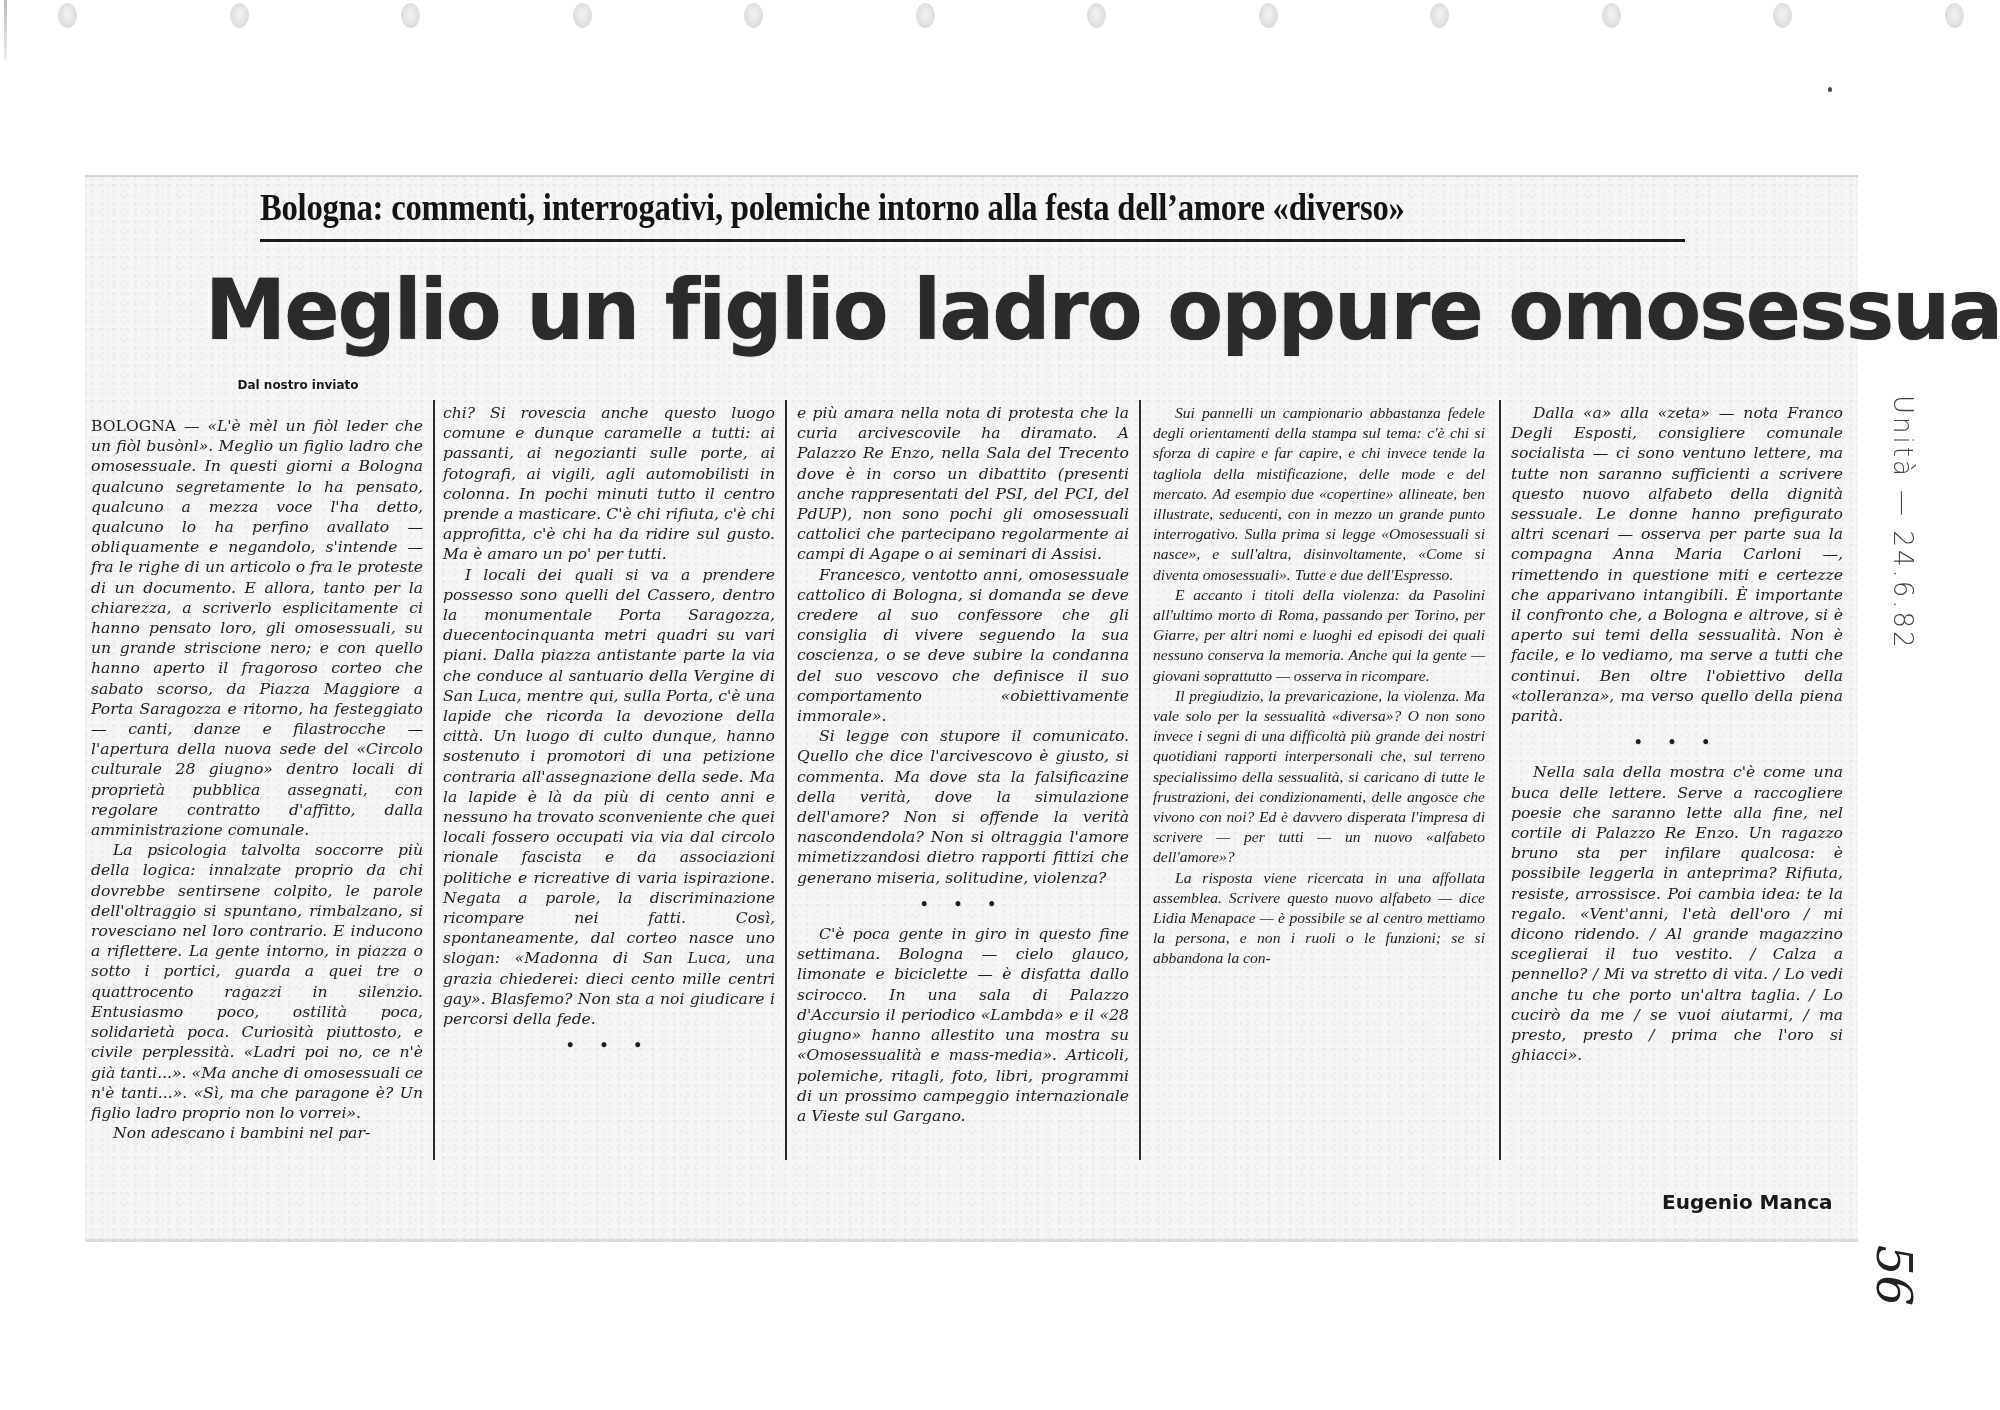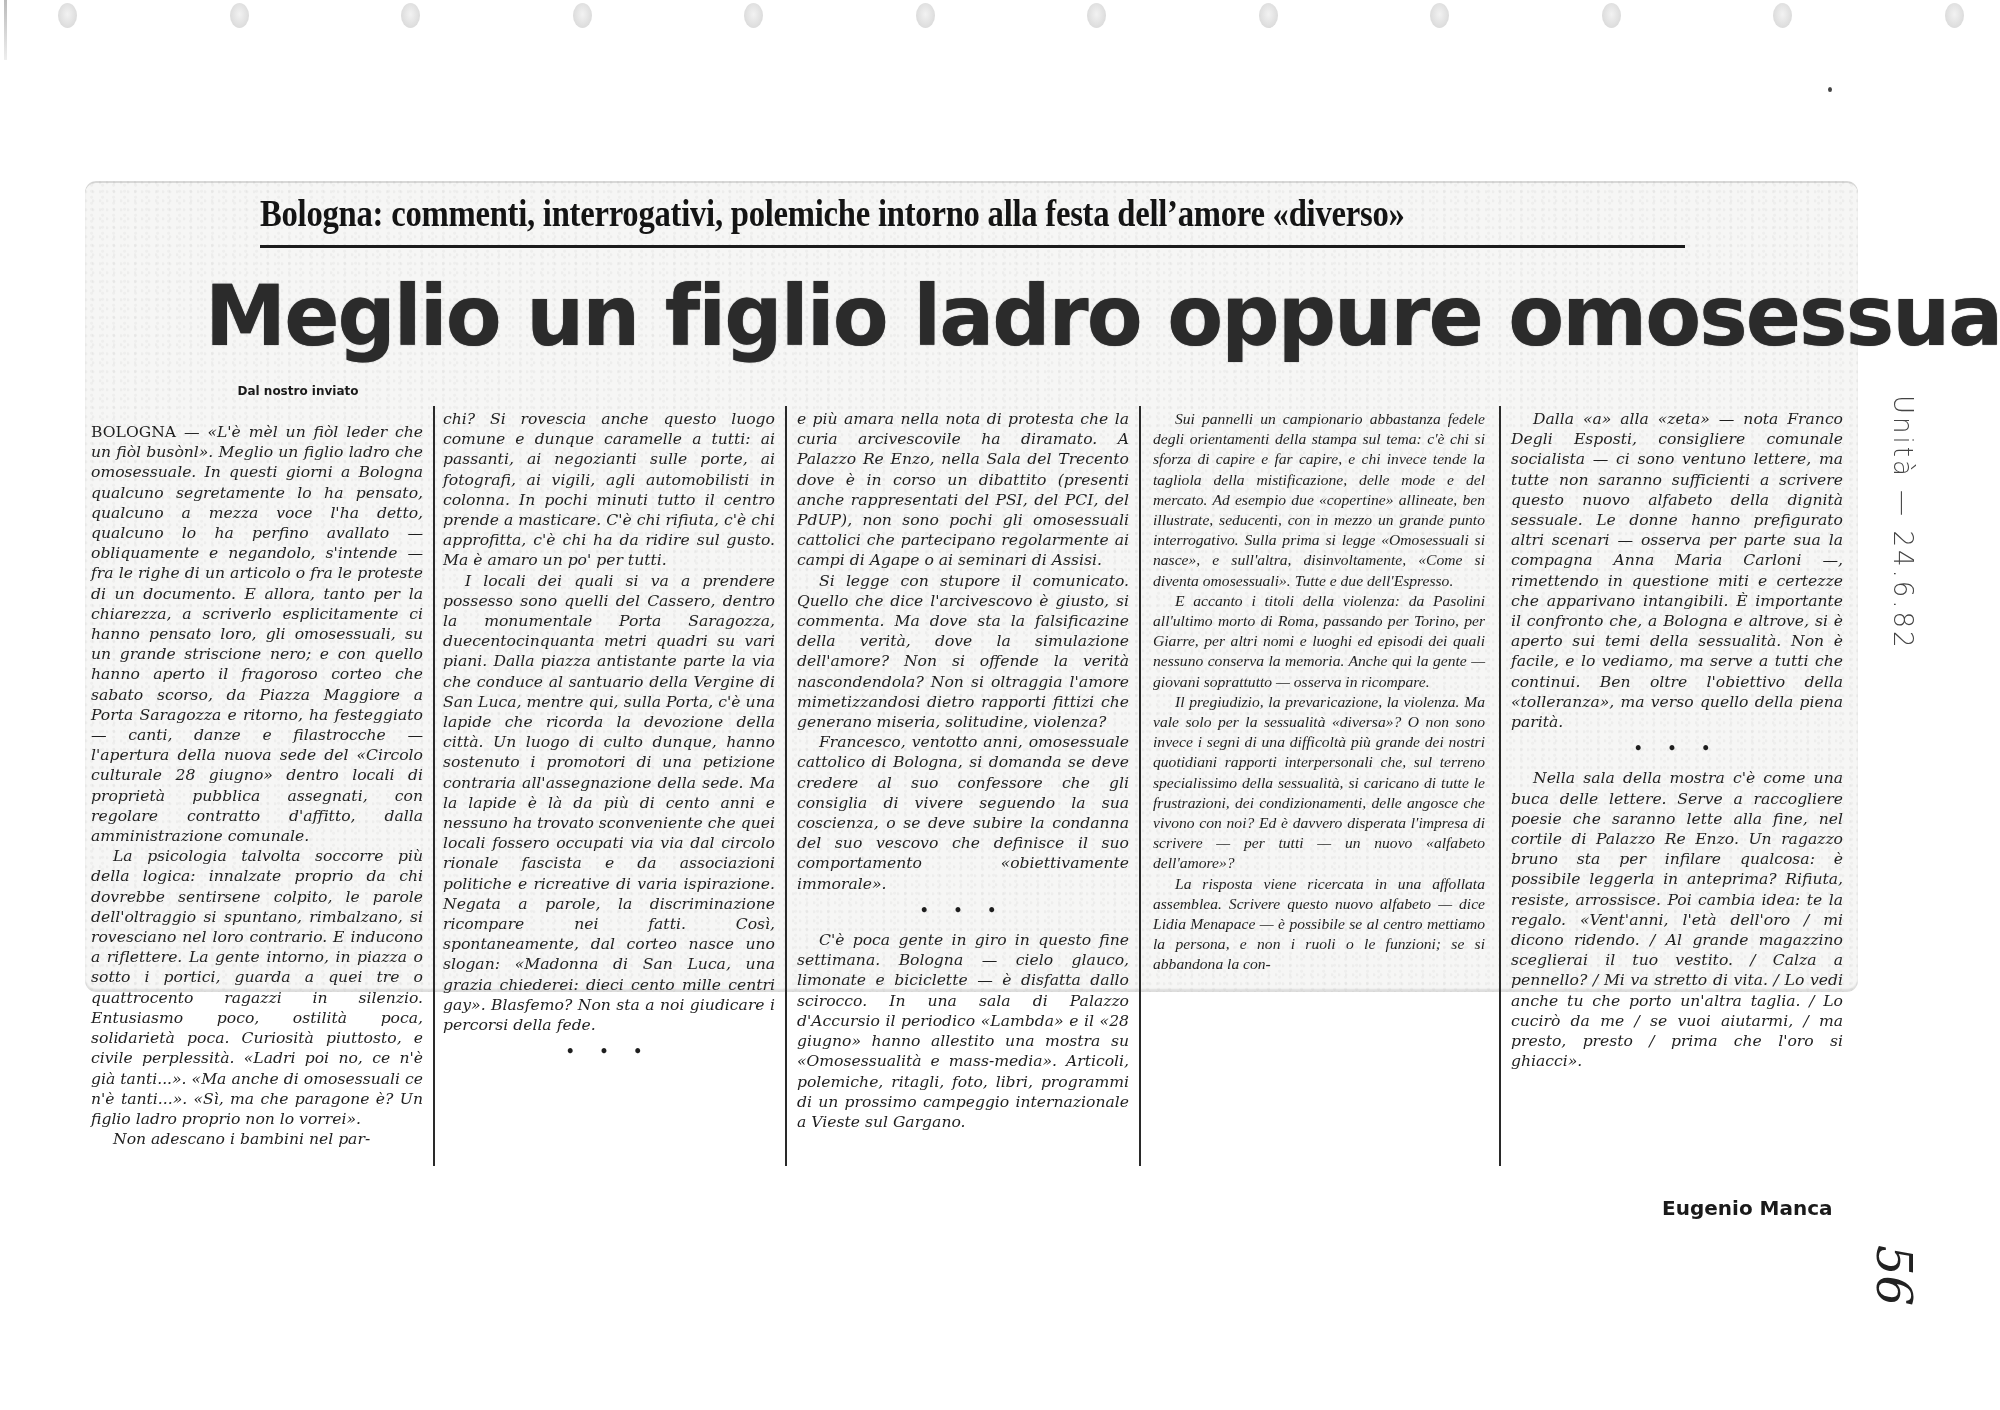--- a/index.html
+++ b/index.html
@@ -12,27 +12,26 @@
   .punch-hole {
     position: absolute; top: 3px; width: 19px; height: 25px;
     border-radius: 50%;
     background: radial-gradient(ellipse at 50% 45%, #f2f2f2 0%, #dcdcdc 70%, #c4c4c4 100%);
   }
   .scan-edge {
     position: absolute; left: 4px; top: 0; width: 3px; height: 60px;
     background: linear-gradient(#bbb, #eee);
   }
   .clipping {
-    position: absolute; left: 85px; top: 181px; width: 1773px; height: 811px;
+    position: absolute; left: 85px; top: 175px; width: 1773px; height: 1067px;
     background:
       radial-gradient(circle at 12% 20%, rgba(0,0,0,0.035) 0 1px, transparent 2px) 0 0/7px 9px,
       radial-gradient(circle at 60% 70%, rgba(0,0,0,0.03) 0 1px, transparent 2px) 0 0/11px 6px,
       #f6f6f5;
     box-shadow: inset 0 2px 0 rgba(0,0,0,0.12), inset 0 -3px 2px rgba(0,0,0,0.10);
-    border-radius: 11px;
   }
   .kicker {
     position: absolute; left: 175px; top: 10px; width: 1425px;
     font-family: "Liberation Serif", serif; font-weight: bold;
     font-size: 38px; letter-spacing: -0.3px; line-height: 44px;
     color: #141414; white-space: nowrap;
     transform: scaleX(0.86); transform-origin: left top;
   }
   .kicker-rule {
     position: absolute; left: 175px; top: 64px; width: 1425px; height: 3px;
@@ -113,22 +112,22 @@
     </div>
   <div class="col-rule" style="left:348px;"></div>
   <div class="col" id="col1" style="left:358px;">
       <p class="noindent"><span>chi? Si rovescia anche questo luogo comune e dunque caramelle a tutti: ai passanti, ai negozianti sulle porte, ai fotografi, ai vigili, agli automobilisti in colonna. In pochi minuti tutto il centro prende a masticare. C'è chi rifiuta, c'è chi approfitta, c'è chi ha da ridire sul gusto. Ma è amaro un po' per tutti.</span></p>
       <p><span>I locali dei quali si va a prendere possesso sono quelli del Cassero, dentro la monumentale Porta Saragozza, duecentocinquanta metri quadri su vari piani. Dalla piazza antistante parte la via che conduce al santuario della Vergine di San Luca, mentre qui, sulla Porta, c'è una lapide che ricorda la devozione della città. Un luogo di culto dunque, hanno sostenuto i promotori di una petizione contraria all'assegnazione della sede. Ma la lapide è là da più di cento anni e nessuno ha trovato sconveniente che quei locali fossero occupati via via dal circolo rionale fascista e da associazioni politiche e ricreative di varia ispirazione. Negata a parole, la discriminazione ricompare nei fatti. Così, spontaneamente, dal corteo nasce uno slogan: «Madonna di San Luca, una grazia chiederei: dieci cento mille centri gay». Blasfemo? Non sta a noi giudicare i percorsi della fede.</span></p>
       <p class="sep">• • •</p>
     </div>
   <div class="col-rule" style="left:700px;"></div>
   <div class="col" id="col2" style="left:712px;">
       <p class="noindent"><span>e più amara nella nota di protesta che la curia arcivescovile ha diramato. A Palazzo Re Enzo, nella Sala del Trecento dove è in corso un dibattito (presenti anche rappresentati del PSI, del PCI, del PdUP), non sono pochi gli omosessuali cattolici che partecipano regolarmente ai campi di Agape o ai seminari di Assisi.</span></p>
+      <p><span>Francesco, ventotto anni, omosessuale cattolico di Bologna, si domanda se deve credere al suo confessore che gli consiglia di vivere seguendo la sua coscienza, o se deve subire la condanna del suo vescovo che definisce il suo comportamento «obiettivamente immorale».</span></p>
       <p><span>Si legge con stupore il comunicato. Quello che dice l'arcivescovo è giusto, si commenta. Ma dove sta la falsificazine della verità, dove la simulazione dell'amore? Non si offende la verità nascondendola? Non si oltraggia l'amore mimetizzandosi dietro rapporti fittizi che generano miseria, solitudine, violenza?</span></p>
-      <p><span>Francesco, ventotto anni, omosessuale cattolico di Bologna, si domanda se deve credere al suo confessore che gli consiglia di vivere seguendo la sua coscienza, o se deve subire la condanna del suo vescovo che definisce il suo comportamento «obiettivamente immorale».</span></p>
       <p class="sep">• • •</p>
       <p><span>C'è poca gente in giro in questo fine settimana. Bologna — cielo glauco, limonate e biciclette — è disfatta dallo scirocco. In una sala di Palazzo d'Accursio il periodico «Lambda» e il «28 giugno» hanno allestito una mostra su «Omosessualità e mass-media». Articoli, polemiche, ritagli, foto, libri, programmi di un prossimo campeggio internazionale a Vieste sul Gargano.</span></p>
     </div>
   <div class="col-rule" style="left:1054px;"></div>
   <div class="col" id="col3" style="left:1068px;font-family:Liberation Serif, serif;">
       <p><span>Sui pannelli un campionario abbastanza fedele degli orientamenti della stampa sul tema: c'è chi si sforza di capire e far capire, e chi invece tende la tagliola della mistificazione, delle mode e del mercato. Ad esempio due «copertine» allineate, ben illustrate, seducenti, con in mezzo un grande punto interrogativo. Sulla prima si legge «Omosessuali si nasce», e sull'altra, disinvoltamente, «Come si diventa omosessuali». Tutte e due dell'Espresso.</span></p>
       <p><span>E accanto i titoli della violenza: da Pasolini all'ultimo morto di Roma, passando per Torino, per Giarre, per altri nomi e luoghi ed episodi dei quali nessuno conserva la memoria. Anche qui la gente — giovani soprattutto — osserva in ricompare.</span></p>
       <p><span>Il pregiudizio, la prevaricazione, la violenza. Ma vale solo per la sessualità «diversa»? O non sono invece i segni di una difficoltà più grande dei nostri quotidiani rapporti interpersonali che, sul terreno specialissimo della sessualità, si caricano di tutte le frustrazioni, dei condizionamenti, delle angosce che vivono con noi? Ed è davvero disperata l'impresa di scrivere — per tutti — un nuovo «alfabeto dell'amore»?</span></p>
       <p><span>La risposta viene ricercata in una affollata assemblea. Scrivere questo nuovo alfabeto — dice Lidia Menapace — è possibile se al centro mettiamo la persona, e non i ruoli o le funzioni; se si abbandona la con-</span></p>
     </div>

